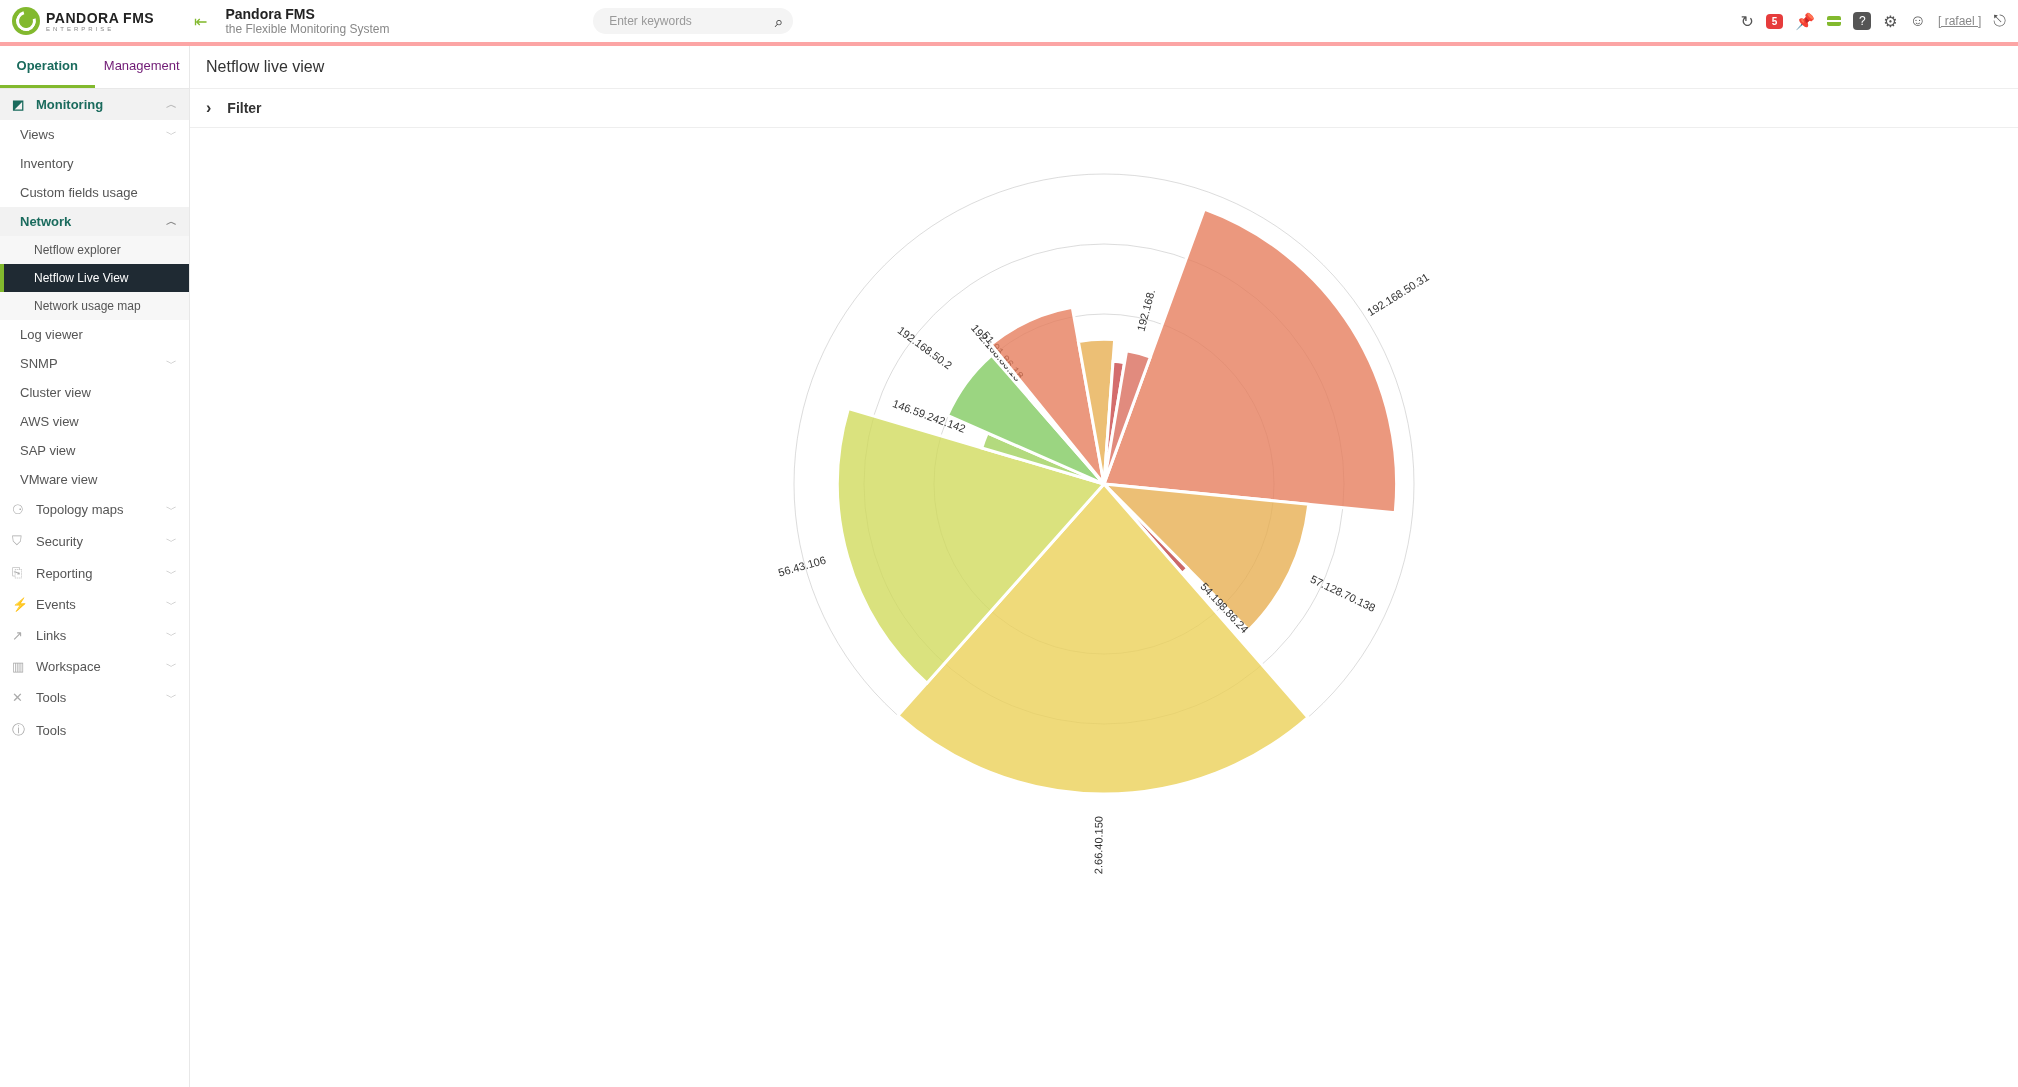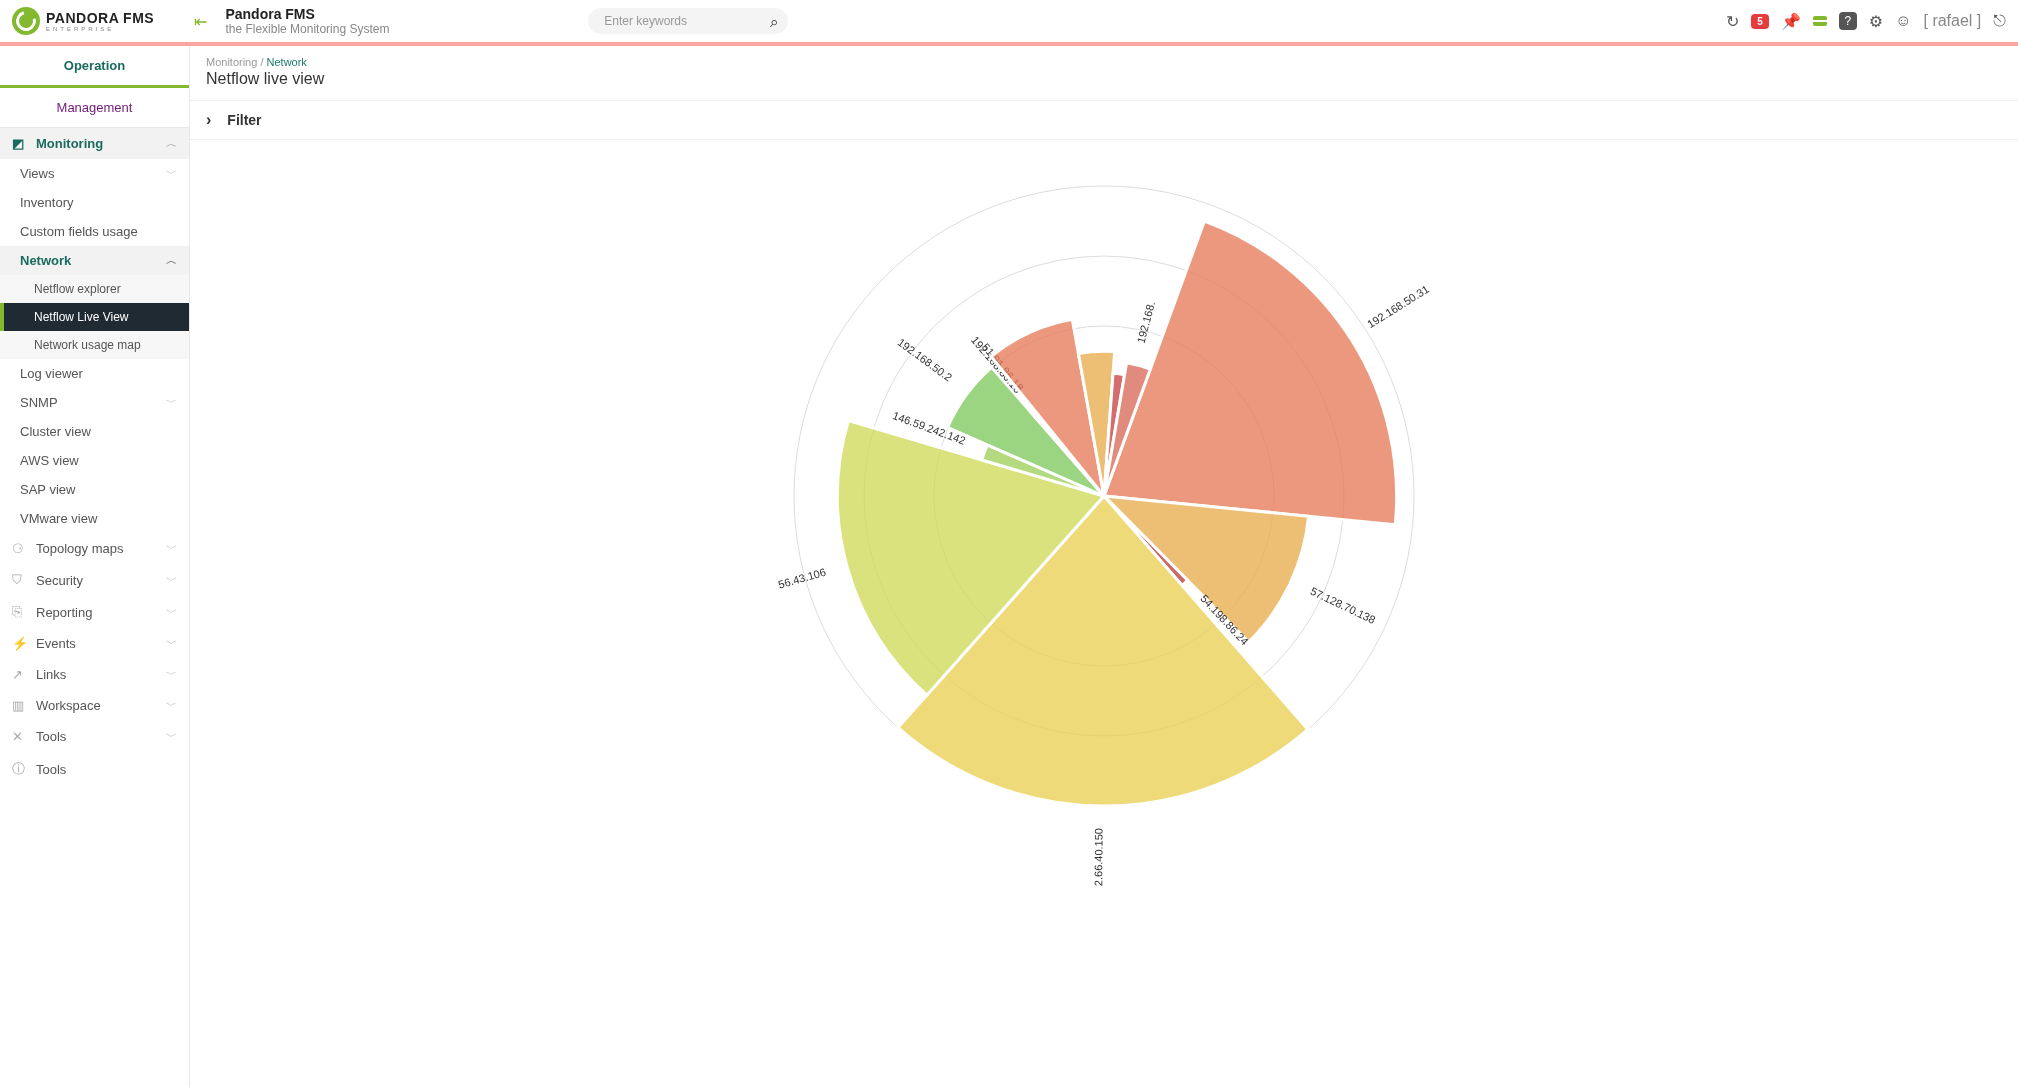--- a/index.html
+++ b/index.html
@@ -16,24 +16,24 @@
   .title-block .t2 { font-size: 12px; color: #888; }
   .search-wrap { margin-left: auto; margin-right: auto; position: relative; left: -180px; }
   .search { background: #f4f4f4; border: none; border-radius: 16px; padding: 6px 34px 6px 16px; width: 200px; font-size: 12px; color: #0f766e; }
   .search::placeholder { color: #999; }
   .search-icon { position: absolute; right: 10px; top: 5px; font-size: 15px; color: #333; }
   .top-icons { display: flex; align-items: center; gap: 12px; margin-left: auto; }
   .top-icons .ic { color: #555; font-size: 16px; cursor: pointer; display: inline-flex; align-items: center; }
   .badge-red { background: #e63c3c; color: #fff; font-size: 10px; font-weight: 700; padding: 2px 6px; border-radius: 4px; }
   .badge-green { width: 14px; height: 10px; background: #82b92e; border-radius: 2px; display: inline-block; position: relative; }
   .badge-green::after { content:""; position:absolute; left:0; right:0; top:4px; height:2px; background:#fff; }
-  .username { font-size: 16px; color: #888; }
+  .username { font-size: 12px; color: #888; text-decoration: underline; }
   .layout { display: flex; height: calc(100vh - 46px); }
   .sidebar { width: 190px; border-right: 1px solid #e8e8e8; background: #fff; overflow-y: auto; }
-  .tabs { display: flex; border-bottom: 1px solid #e8e8e8; flex-direction: column; }
+  .tabs { display: flex; border-bottom: 1px solid #e8e8e8; }
   .tabs .tab { flex: 1; text-align: center; padding: 12px 0; font-size: 13px; color: #701a75; cursor: pointer; }
   .tabs .tab.active { color: #1a6b5d; font-weight: 600; border-bottom: 3px solid #82b92e; }
   .sb-item { display: flex; align-items: center; padding: 8px 12px; font-size: 13px; color: #555; cursor: pointer; }
   .sb-item .ico { width: 16px; margin-right: 8px; color: #aaa; font-size: 13px; }
   .sb-item .chev { margin-left: auto; color: #bbb; font-size: 11px; }
   .sb-item.section { background: #f2f2f2; color: #1a6b5d; font-weight: 600; }
   .sb-item.section .ico { color: #1a6b5d; }
   .sb-sub { padding-left: 20px; font-size: 13px; color: #555; display: block; padding-top:7px; padding-bottom:7px; cursor:pointer; }
   .sb-sub.network-head { background: #f2f2f2; color: #1a6b5d; font-weight: 600; display:flex; align-items:center; padding-right:12px; }
   .sb-sub.network-head .chev { margin-left:auto; color:#888; font-size:11px;}
@@ -157,23 +157,20 @@
       <span class="chev">﹀</span>
     </div>
     <div class="sb-item">
       <span class="ico">ⓘ</span>
       <span>Tools</span>
     </div>
   </div>
 
   <div class="content">
     <div class="breadcrumb-bar">
-      <div class="breadcrumb">
-        <span>Monitoring</span><span> / </span><span class="cur">Network</span>
-      </div>
       <div class="page-title">Netflow live view</div>
     </div>
     <div class="filter-bar">
       <span class="chev">›</span>
       <span class="lbl">Filter</span>
     </div>
     <div class="chart-area">
       <svg class="chart" id="pie-chart" viewBox="0 0 740 740">
           <circle cx="370" cy="350" r="170" class="ring"></circle>
           <circle cx="370" cy="350" r="240" class="ring"></circle>

